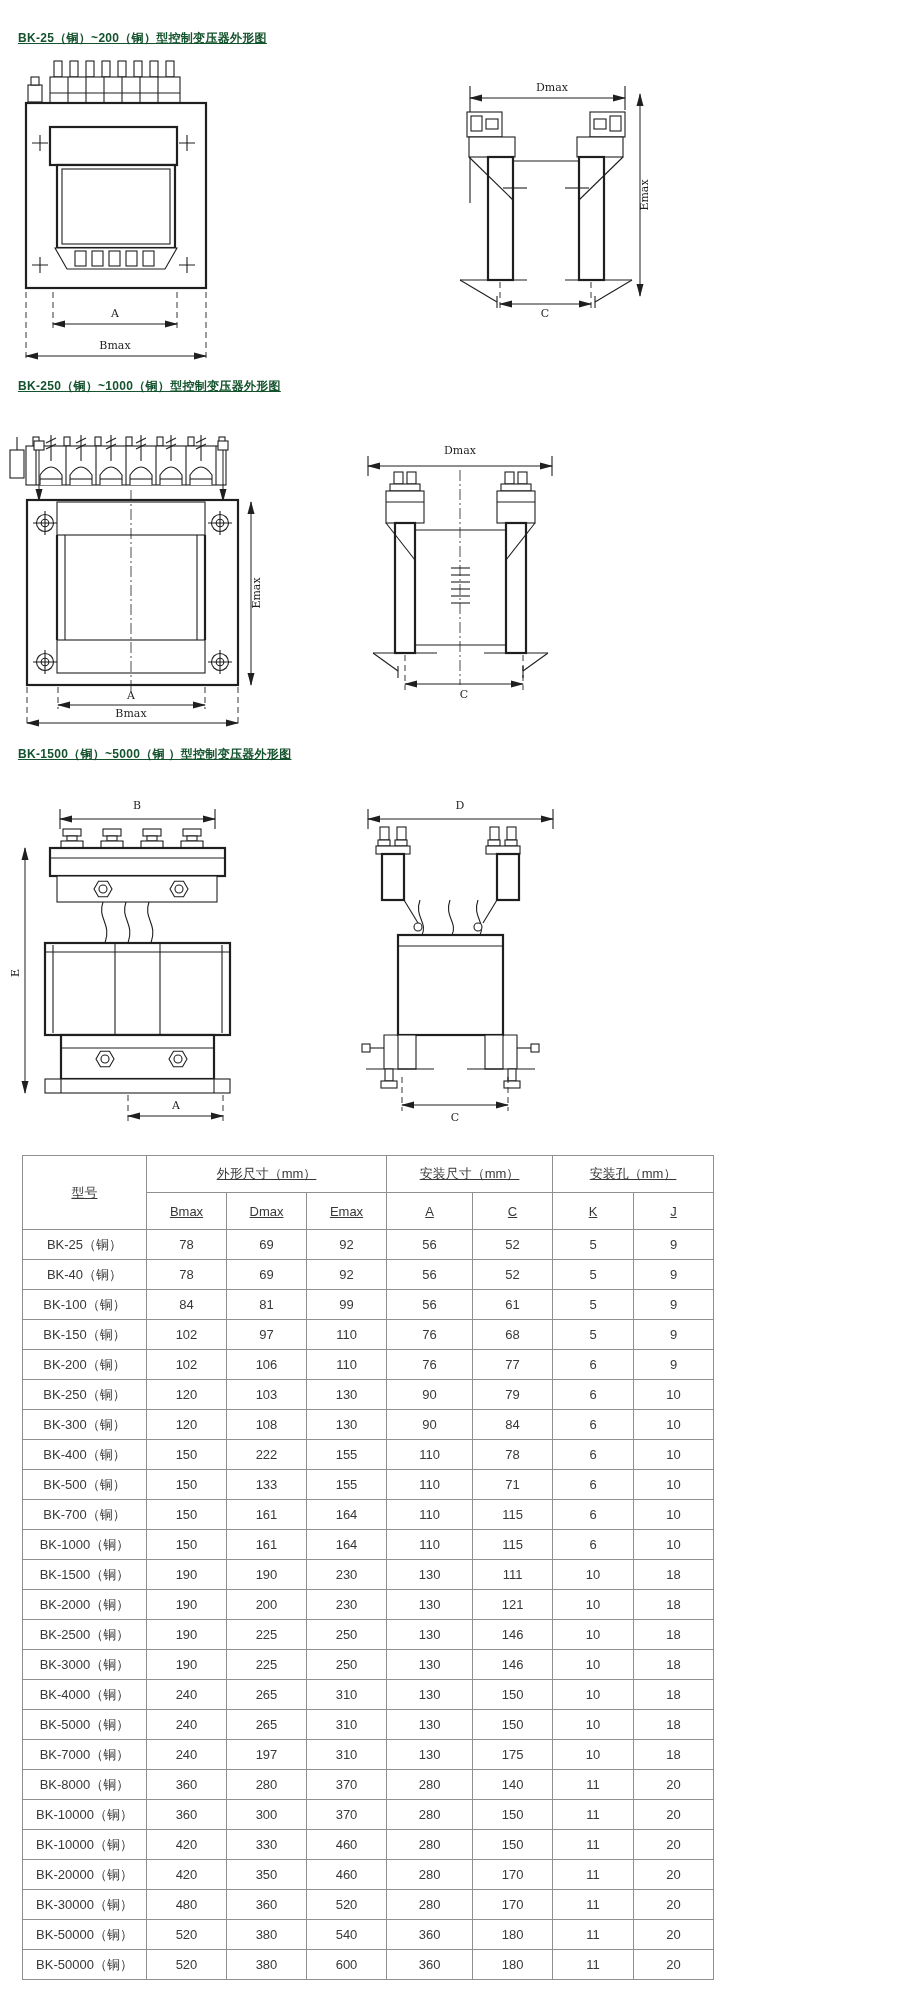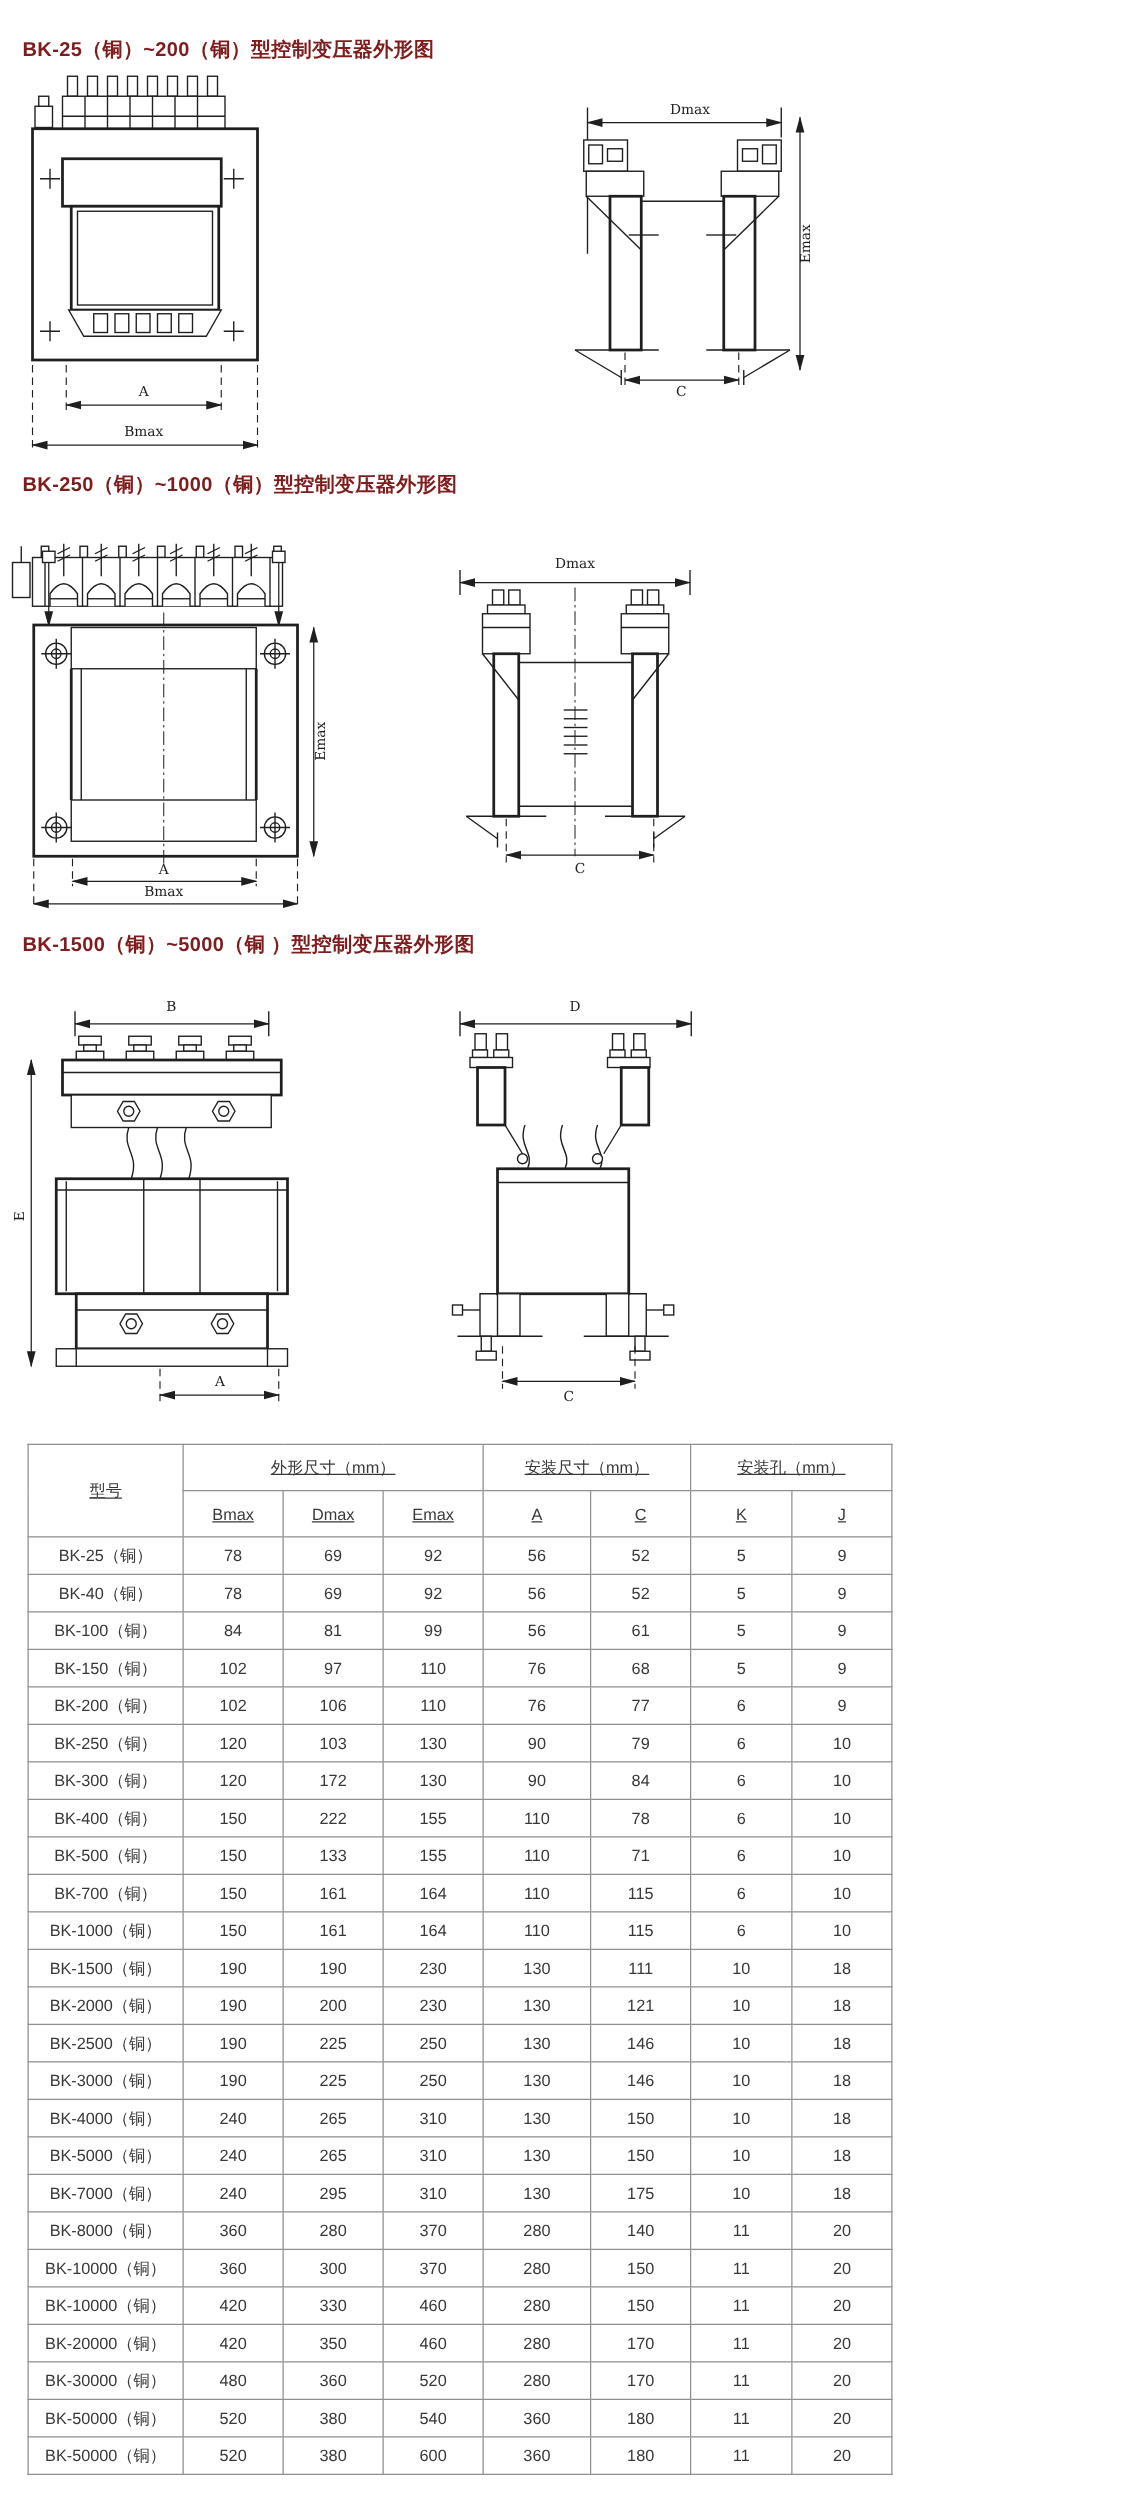--- a/index.html
+++ b/index.html
@@ -2,22 +2,22 @@
 <html><head>
 <meta charset="utf-8">
 <style>
   * { margin:0; padding:0; box-sizing:border-box; }
   html,body { background:#ffffff; }
   body {
     width:900px; height:2006px; position:relative;
     font-family:"Liberation Sans", sans-serif;
   }
   .heading {
-    position:absolute; left:18px; font-size:16px; font-weight:700;
-    color:#7f1d1d; letter-spacing:.3px; white-space:nowrap;
+    position:absolute; left:18px; font-size:12px; font-weight:700;
+    color:#14532d; letter-spacing:.3px; white-space:nowrap;text-decoration:underline;
   }
   svg { position:absolute; overflow:visible; }
   svg text { font-family:"DejaVu Serif", serif; font-size:11px; fill:#1f1f1f; font-weight:400; }
   .ln  { stroke:#1f1f1f; stroke-width:1.1; fill:none; }
   .ln2 { stroke:#1f1f1f; stroke-width:2.2; fill:none; }
   .fw  { fill:#ffffff; }
   .dash  { stroke:#1f1f1f; stroke-width:.9;  fill:none; stroke-dasharray:6 4; }
   .cline { stroke:#1f1f1f; stroke-width:.8;  fill:none; stroke-dasharray:11 3 2 3; }
   .dim   { stroke:#1f1f1f; stroke-width:1;   fill:none; }
   .spec-table {
@@ -506,21 +506,21 @@
         <td>103</td>
         <td>130</td>
         <td>90</td>
         <td>79</td>
         <td>6</td>
         <td>10</td>
       </tr>
       <tr>
         <td>BK-300（铜）</td>
         <td>120</td>
-        <td>172</td>
+        <td>108</td>
         <td>130</td>
         <td>90</td>
         <td>84</td>
         <td>6</td>
         <td>10</td>
       </tr>
       <tr>
         <td>BK-400（铜）</td>
         <td>150</td>
         <td>222</td>
@@ -616,21 +616,21 @@
         <td>265</td>
         <td>310</td>
         <td>130</td>
         <td>150</td>
         <td>10</td>
         <td>18</td>
       </tr>
       <tr>
         <td>BK-7000（铜）</td>
         <td>240</td>
-        <td>295</td>
+        <td>197</td>
         <td>310</td>
         <td>130</td>
         <td>175</td>
         <td>10</td>
         <td>18</td>
       </tr>
       <tr>
         <td>BK-8000（铜）</td>
         <td>360</td>
         <td>280</td>

